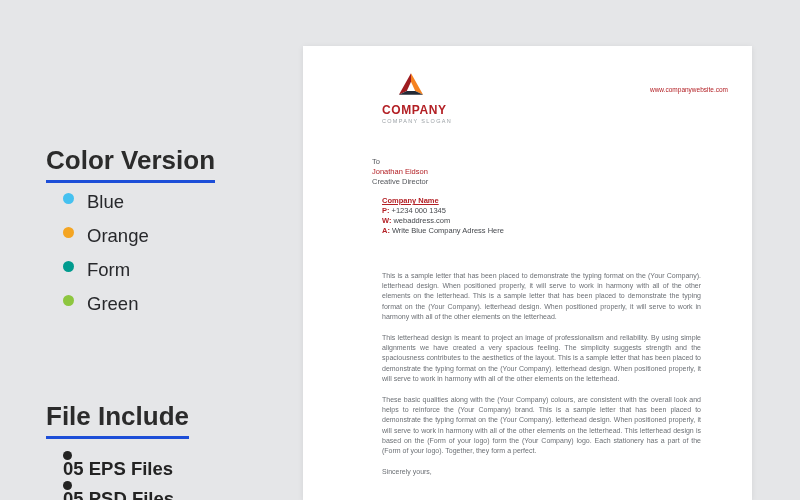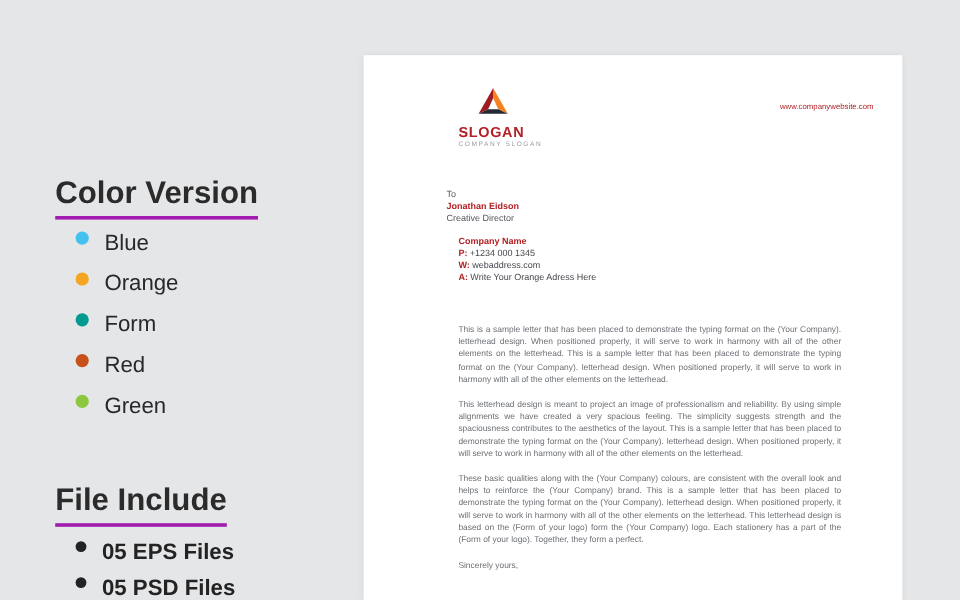--- a/index.html
+++ b/index.html
@@ -17,28 +17,28 @@
   #file-section  { top: 402px; width: 240px; }
 
   .section-title {
     display: inline-block;
     margin: 0;
     font-size: 26px;
     font-weight: bold;
     color: #2b2b2b;
     line-height: 1.12;
     padding-bottom: 5px;
-    border-bottom: 3px solid #a21caf;
+    border-bottom: 3px solid #1d4ed8;
   }
 
   ul.bullet-list { list-style: none; margin: 10px 0 0 0; padding: 0; }
   #file-section ul.bullet-list { margin-top: 12px; }
 
   .bullet-list li { display: flex; align-items: flex-start; height: 34px; padding-left: 17px; }
-  #file-section .bullet-list li { height: 30px; }
+  #file-section .bullet-list li { height: 30px; flex-direction: column; }
 
   .dot { width: 11px; height: 11px; border-radius: 50%; flex: 0 0 auto; margin-right: 13px; }
   #file-section .dot { width: 9px; height: 9px; }
 
   .bullet-label { font-size: 18.5px; color: #27282b; line-height: 1; }
   #file-section .bullet-label { font-weight: bold; color: #232323; }
 
   
   #document {
     position: absolute; left: 303px; top: 46px;
@@ -49,24 +49,24 @@
 
   .logo { position: absolute; left: 94px; top: 26px; width: 28px; height: 27px; }
 
   .brand { position: absolute; left: 79px; top: 58px; }
   .brand-name { font-size: 12px; font-weight: bold; letter-spacing: 0.6px; line-height: 1; }
   .brand-slogan { font-size: 5.5px; color: #9aa0a5; letter-spacing: 1.3px; margin-top: 3px; line-height: 1; }
 
   .website { position: absolute; right: 24px; top: 41px; font-size: 6.5px; line-height: 1; }
 
   .recipient { position: absolute; left: 69px; top: 111px; font-size: 7.5px; line-height: 10px; color: #54575c; }
-  .recipient-name { font-weight: bold; }
+  .recipient-name { font-weight: normal; }
 
   .company-block { position: absolute; left: 79px; top: 150px; font-size: 7.5px; line-height: 10px; color: #46494e; }
-  .company-name { font-weight: bold; }
+  .company-name { font-weight: bold; text-decoration: underline; }
   .prefix { font-weight: bold; margin-right: 2px; }
 
   .body-text {
     position: absolute; left: 79px; top: 225px; width: 319px;
     font-size: 7px; line-height: 10.2px; color: #6c7075;
     text-align: justify;
   }
   .body-text p { margin: 0 0 11px 0; }
   .closing { text-align: left; }
 </style>
@@ -80,24 +80,20 @@
       <span class="dot" style="background-color: rgb(69, 193, 240);"></span>
       <span class="bullet-label">Blue</span>
     </li>
     <li>
       <span class="dot" style="background-color: rgb(244, 165, 34);"></span>
       <span class="bullet-label">Orange</span>
     </li>
     <li>
       <span class="dot" style="background-color: rgb(0, 155, 142);"></span>
       <span class="bullet-label">Form</span>
-    </li>
-    <li>
-      <span class="dot" style="background-color: rgb(200, 81, 27);"></span>
-      <span class="bullet-label">Red</span>
     </li>
     <li>
       <span class="dot" style="background-color: rgb(141, 198, 63);"></span>
       <span class="bullet-label">Green</span>
     </li>
   </ul>
 </section>
 
 <section class="info-section" id="file-section">
   <h2 class="section-title">File Include</h2>
@@ -115,42 +111,42 @@
 
 <div id="document">
 
   <svg class="logo" viewBox="0 0 60 56" xmlns="http://www.w3.org/2000/svg">
     <polygon points="30,2 56,48 39,40 30,20" style="fill: rgb(245, 130, 32);"></polygon>
     <polygon points="30,2 4,48 21,40 30,20" style="fill: rgb(158, 28, 32);"></polygon>
     <polygon points="4,48 56,48 39,40 21,40" style="fill: rgb(35, 42, 53);"></polygon>
   </svg>
 
   <div class="brand">
-    <div class="brand-name" style="color: rgb(179, 32, 37);">SLOGAN</div>
+    <div class="brand-name" style="color: rgb(179, 32, 37);">COMPANY</div>
     <div class="brand-slogan">COMPANY SLOGAN</div>
   </div>
 
   <div class="website" style="color: rgb(179, 32, 37);">www.companywebsite.com</div>
 
   <div class="recipient">
     <div>To</div>
     <div class="recipient-name" style="color: rgb(179, 32, 37);">Jonathan Eidson</div>
     <div>Creative Director</div>
   </div>
 
   <div class="company-block">
     <div class="company-name" style="color: rgb(179, 32, 37);">Company Name</div>
     <div>
       <span class="prefix" style="color: rgb(179, 32, 37);">P:</span><span>+1234 000 1345</span>
     </div>
     <div>
       <span class="prefix" style="color: rgb(179, 32, 37);">W:</span><span>webaddress.com</span>
     </div>
     <div>
-      <span class="prefix" style="color: rgb(179, 32, 37);">A:</span><span>Write Your Orange Adress Here</span>
+      <span class="prefix" style="color: rgb(179, 32, 37);">A:</span><span>Write Blue Company Adress Here</span>
     </div>
   </div>
 
   <div class="body-text">
     <p>This is a sample letter that has been placed to demonstrate the typing format on the (Your Company). letterhead design. When positioned properly, it will serve to work in harmony with all of the other elements on the letterhead. This is a sample letter that has been placed to demonstrate the typing format on the (Your Company). letterhead design. When positioned properly, it will serve to work in harmony with all of the other elements on the letterhead.</p>
     <p>This letterhead design is meant to project an image of professionalism and reliability. By using simple alignments we have created a very spacious feeling. The simplicity suggests strength and the spaciousness contributes to the aesthetics of the layout. This is a sample letter that has been placed to demonstrate the typing format on the (Your Company). letterhead design. When positioned properly, it will serve to work in harmony with all of the other elements on the letterhead.</p>
     <p>These basic qualities along with the (Your Company) colours, are consistent with the overall look and helps to reinforce the (Your Company) brand. This is a sample letter that has been placed to demonstrate the typing format on the (Your Company). letterhead design. When positioned properly, it will serve to work in harmony with all of the other elements on the letterhead. This letterhead design is based on the (Form of your logo) form the (Your Company) logo. Each stationery has a part of the (Form of your logo). Together, they form a perfect.</p>
     <p class="closing">Sincerely yours,</p>
   </div>
 

